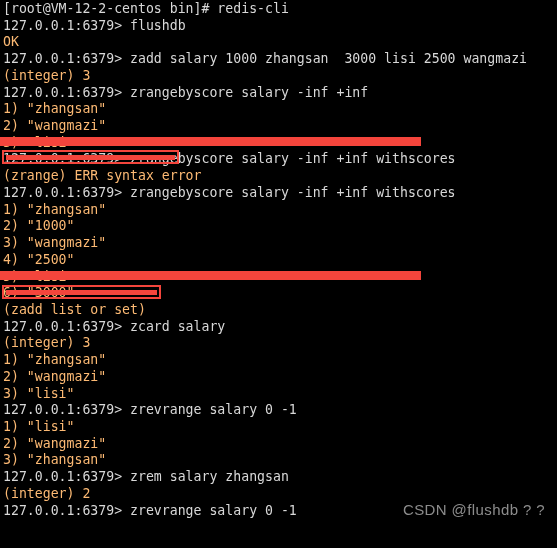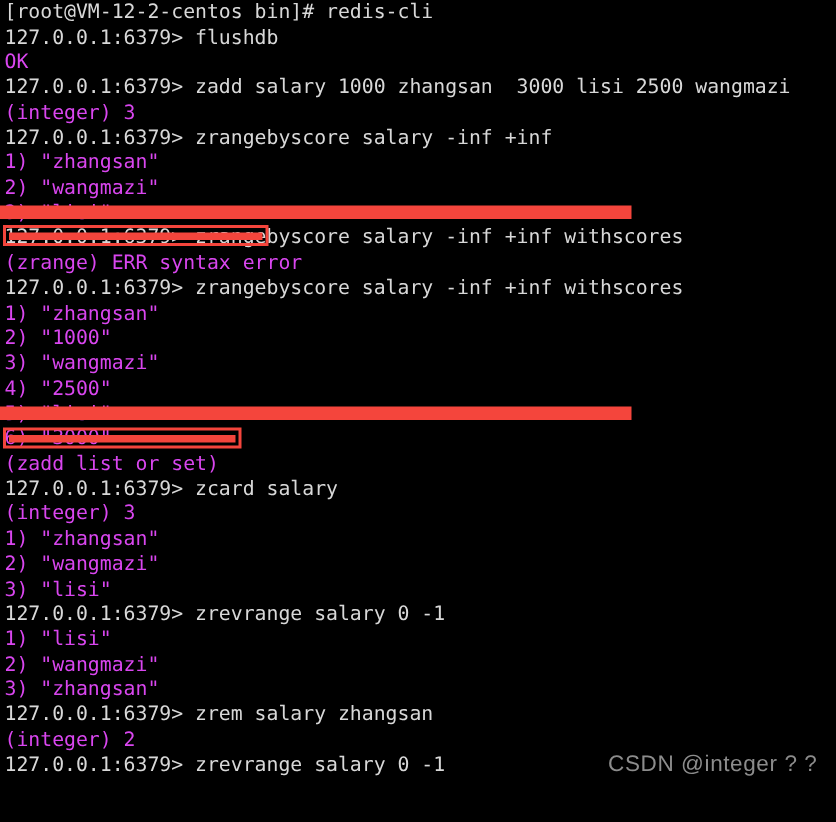--- a/index.html
+++ b/index.html
@@ -32,21 +32,21 @@
     position: relative;
     height: 16.72px;
     line-height: 16.72px;
     font-size: 13.2px;
     letter-spacing: 0px;
     color: #d8d8d8;
     white-space: pre;
     font-family: "DejaVu Sans Mono", "Liberation Mono", monospace;
   }
   .line.prompt-line { color: #d8d8d8; }
-  .line.output     { color: #d946ef; }
+  .line.output     { color: #fdba74; }
 
   
   .redact-bar {
     position: absolute;
     background: #f4453c;
     pointer-events: none;
   }
   .redact-box {
     position: absolute;
     border: 2px solid #f4453c;
@@ -118,14 +118,14 @@
   <div class="redact-bar" style="left:0px; top:137px; width:421px; height:9px;"></div>
   <div class="redact-box" style="left:2px; top:150px; width:177px; height:14px;">
     <div class="inner-strike"></div>
   </div>
 
   <div class="redact-bar" style="left:0px; top:271px; width:421px; height:9px;"></div>
   <div class="redact-box" style="left:2px; top:285px; width:159px; height:14px;">
     <div class="inner-strike"></div>
   </div>
 
-  <div class="watermark">CSDN @integer ? ?</div>
+  <div class="watermark">CSDN @flushdb ? ?</div>
 </div>
 
 </body></html>

